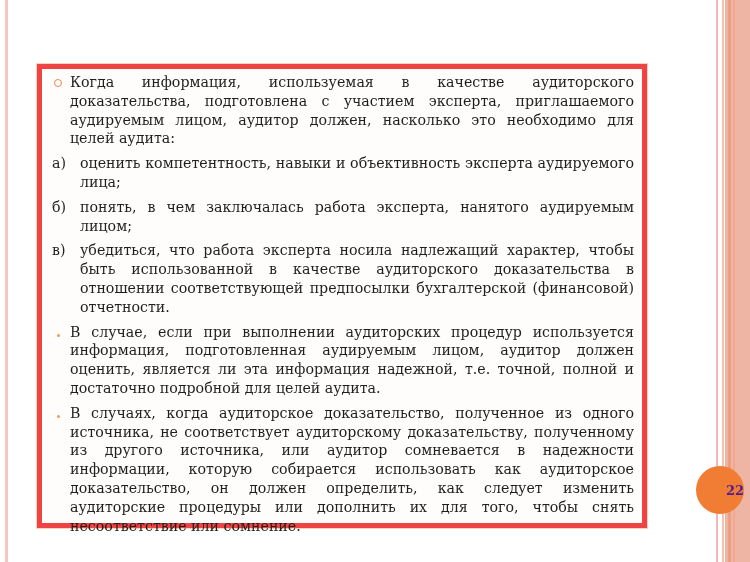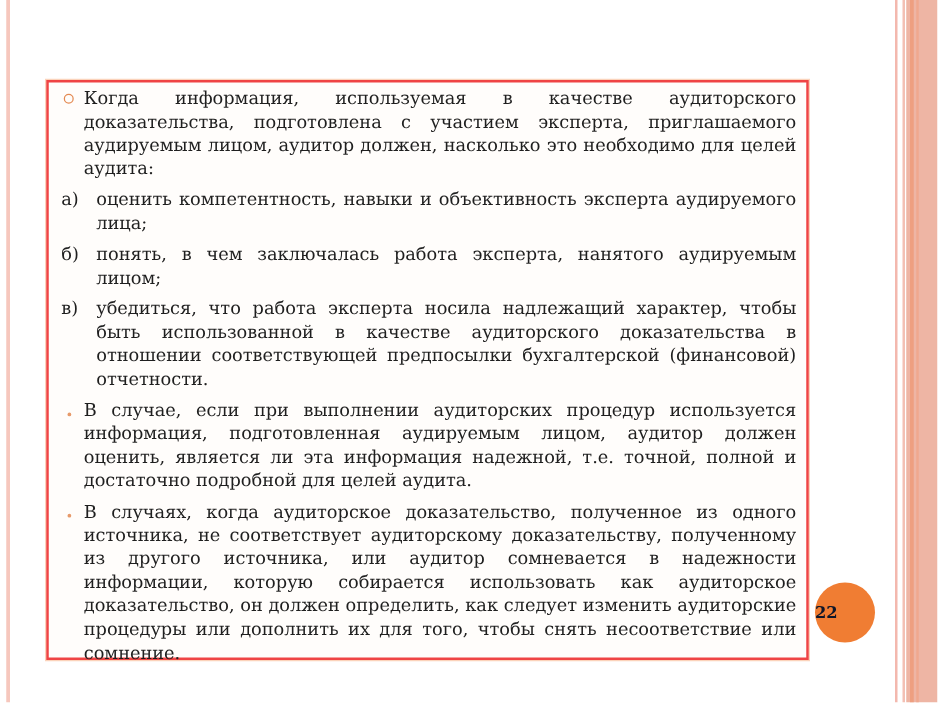--- a/index.html
+++ b/index.html
@@ -34,21 +34,21 @@
     .rd-3 { left: 725px; width: 25px; background: #eeb5a4; }
     .rd-4 { left: 728px; width: 3px; background: #ee9f80; }
     .rd-5 { left: 733px; width: 2px; background: #f0a88e; }
 
     .content-box {
       position: absolute;
       left: 37px;
       top: 64px;
       width: 610px;
       height: 464px;
-      border: 2px solid #ef4444;
+      border: 5px solid #ef4444;
       box-shadow: 0 0 0 1px #fbd3bb;
       background: #fffdfb;
       box-sizing: border-box;
       padding: 4px 8px 0 10px;
       font-family: "DejaVu Serif", "Liberation Serif", serif;
       font-size: 14.2px;
       line-height: 18.8px;
       color: #1f1f1f;
     }
     .para {
@@ -85,33 +85,33 @@
     .para.list {
       padding-left: 28px;
     }
     .list-label {
       position: absolute;
       left: 0;
       top: 0;
     }
     .page-badge {
       position: absolute;
-      left: 652px;
+      left: 696px;
       top: 466px;
       width: 48px;
       height: 48px;
       border-radius: 50%;
       background: #f07d33;
-      color: #0f172a;
+      color: #4c1d95;
       font-family: "DejaVu Serif", "Liberation Serif", serif;
       font-weight: bold;
       font-size: 13px;
       display: flex;
       align-items: center;
-      justify-content: flex-start;
+      justify-content: flex-end;
     }
   </style>
 </head>
 <body>
 
 <div class="slide">
   <div class="left-line"></div>
   <div class="right-deco rd-3"></div>
   <div class="right-deco rd-1"></div>
   <div class="right-deco rd-2"></div>

